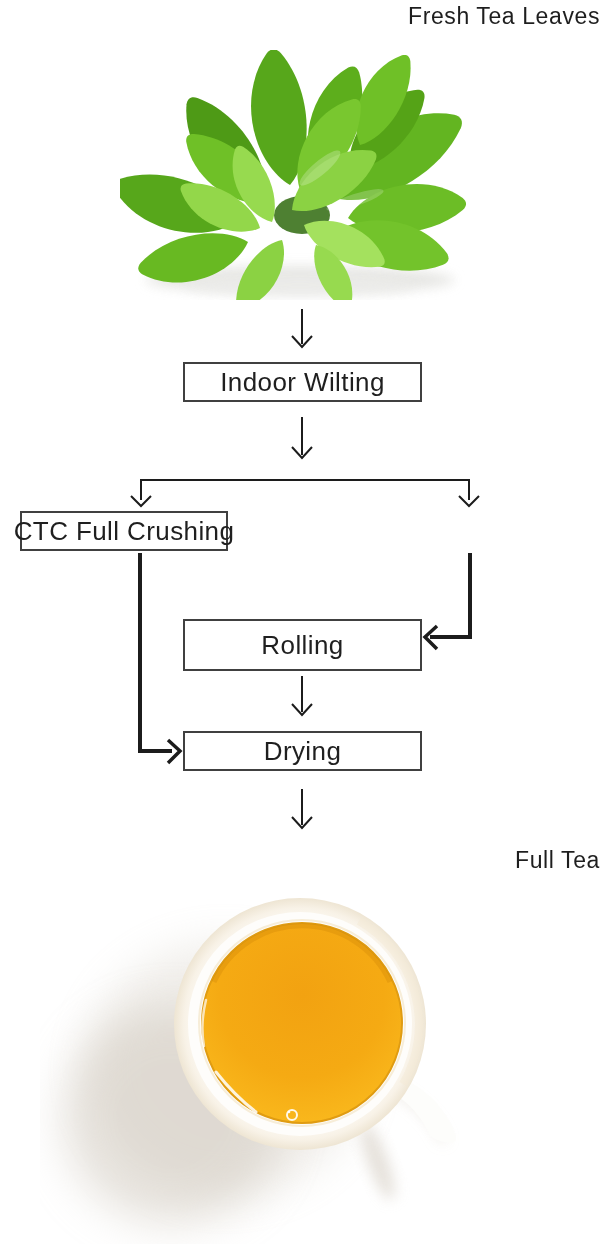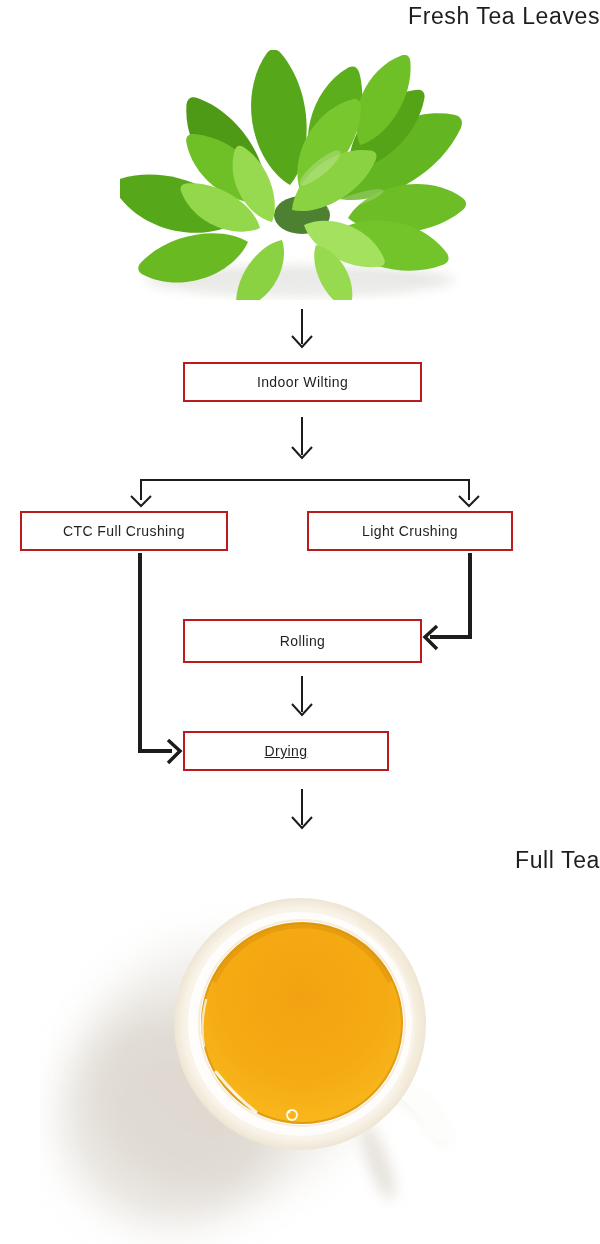--- a/index.html
+++ b/index.html
@@ -8,29 +8,29 @@
     font-family:"Liberation Sans","DejaVu Sans",sans-serif;
   }
   .layer{position:absolute;left:0;top:0;pointer-events:none;}
   .caption{
     position:absolute;left:0;width:600px;text-align:right;
     font-size:23px;color:#1e1e1e;letter-spacing:.6px;z-index:3;
   }
   .caption.title{top:3px;}
   .caption.result{top:847px;}
   .node{
-    position:absolute;box-sizing:border-box;border:2px solid #b91c1c;background:#ffffff;
+    position:absolute;box-sizing:border-box;border:2px solid #404040;background:#ffffff;
     display:flex;align-items:center;justify-content:center;
-    font-size:14px;color:#1f1f1f;letter-spacing:.4px;white-space:nowrap;z-index:3;
+    font-size:26px;color:#1f1f1f;letter-spacing:.4px;white-space:nowrap;z-index:3;
   }
   .node-indoor-wilting{left:183px;top:362px;width:239px;height:40px;}
   .node-ctc{left:20px;top:511px;width:208px;height:40px;}
   .node-light-crushing{left:307px;top:511px;width:206px;height:40px;}
-  .node-rolling{left:183px;top:619px;width:239px;height:44px;}
-  .node-drying{left:183px;top:731px;width:206px;height:40px;text-decoration:underline;}
+  .node-rolling{left:183px;top:619px;width:239px;height:52px;}
+  .node-drying{left:183px;top:731px;width:239px;height:40px;}
   svg{display:block;}
 </style>
 </head>
 <body>
 
 <div class="stage">
 
   <svg class="layer" style="left:120px;top:50px;" width="360" height="250" viewBox="0 0 360 250">
     <defs>
       <path id="leaf" d="M0,0 C22,-30 80,-40 116,-10 C120,-6 120,-2 115,2 C78,28 22,22 0,0 Z"></path>
@@ -156,23 +156,20 @@
   </svg>
 
   <div class="caption title">Fresh Tea Leaves</div>
 
   <div class="node node-indoor-wilting">
     <span>Indoor Wilting</span>
   </div>
   <div class="node node-ctc">
     <span>CTC Full Crushing</span>
   </div>
-  <div class="node node-light-crushing">
-    <span>Light Crushing</span>
-  </div>
   <div class="node node-rolling">
     <span>Rolling</span>
   </div>
   <div class="node node-drying">
     <span>Drying</span>
   </div>
 
   <div class="caption result">Full Tea</div>
 
 </div>

